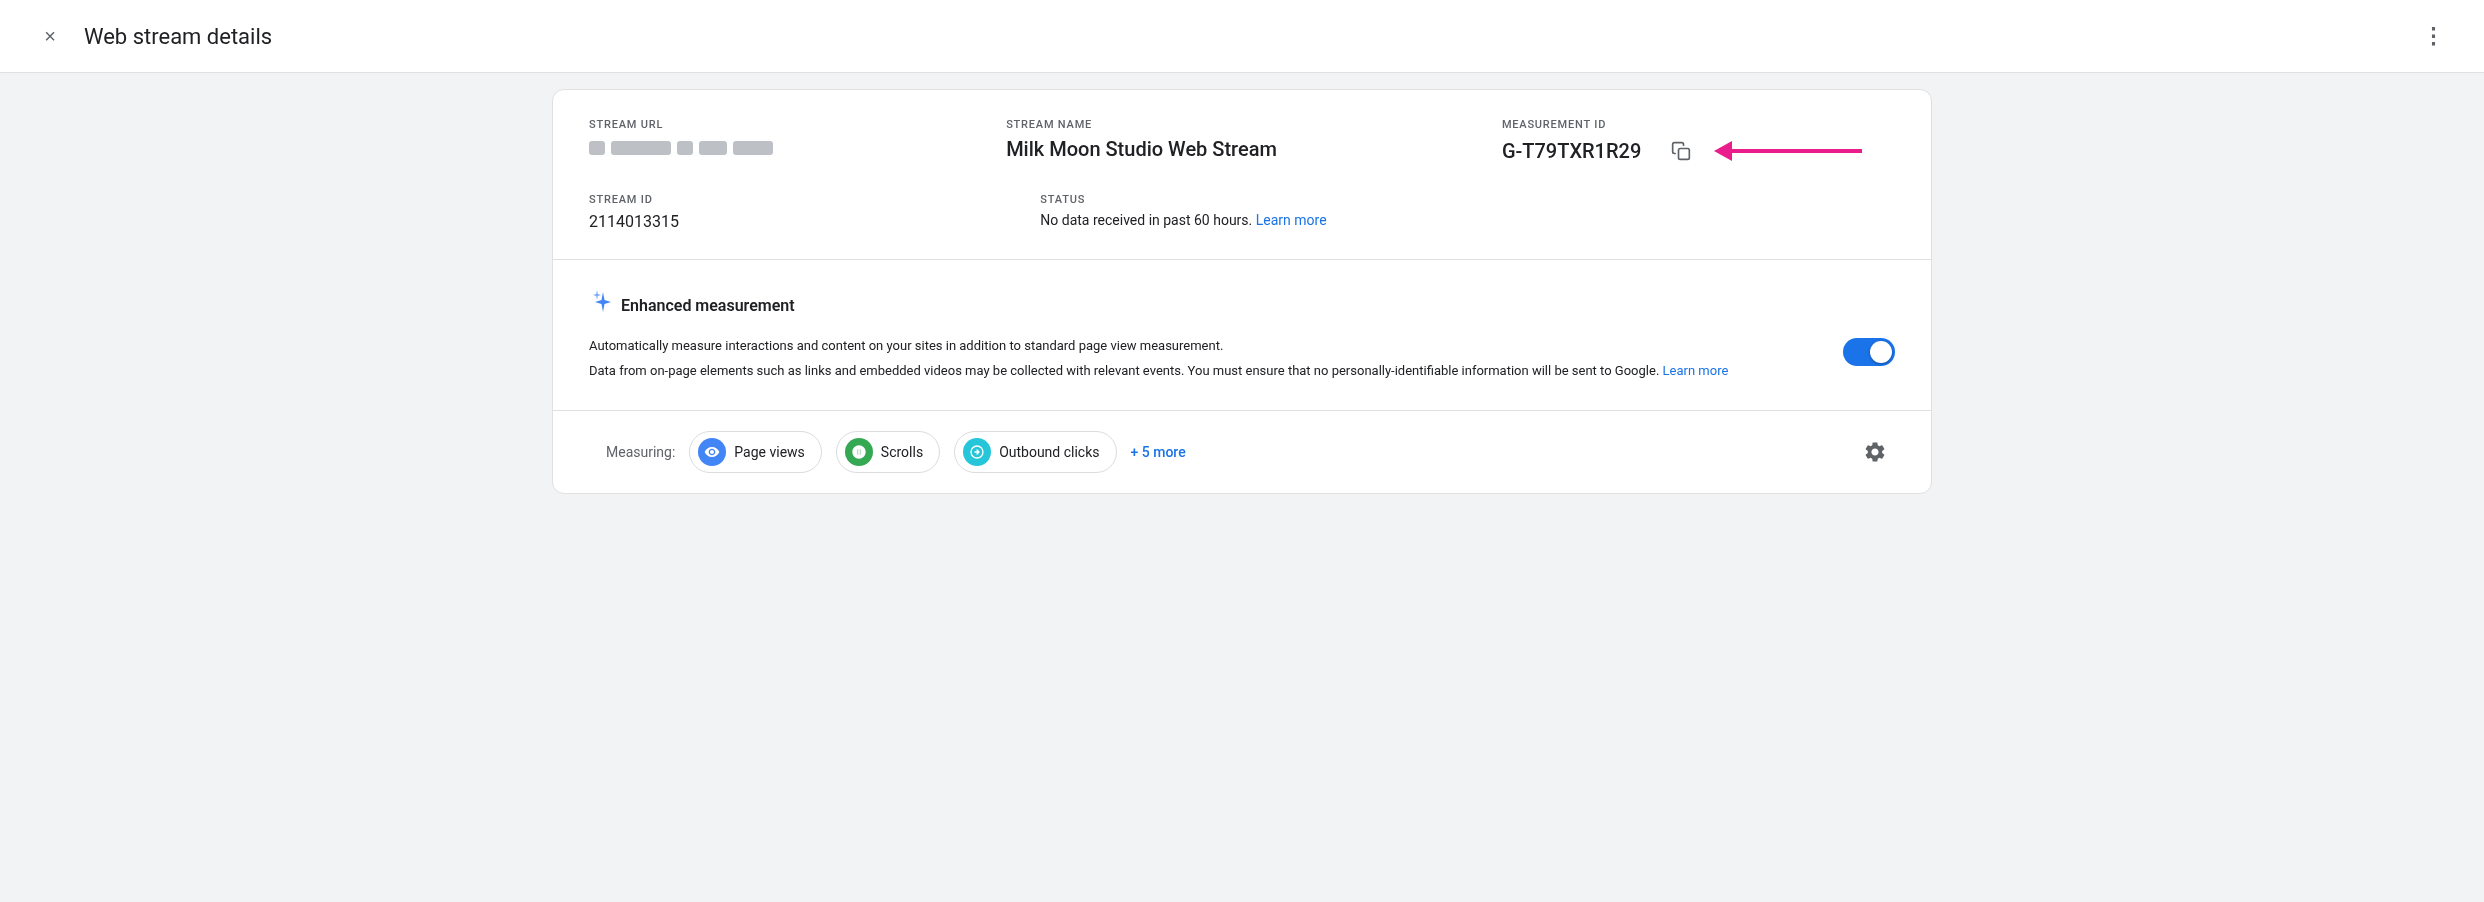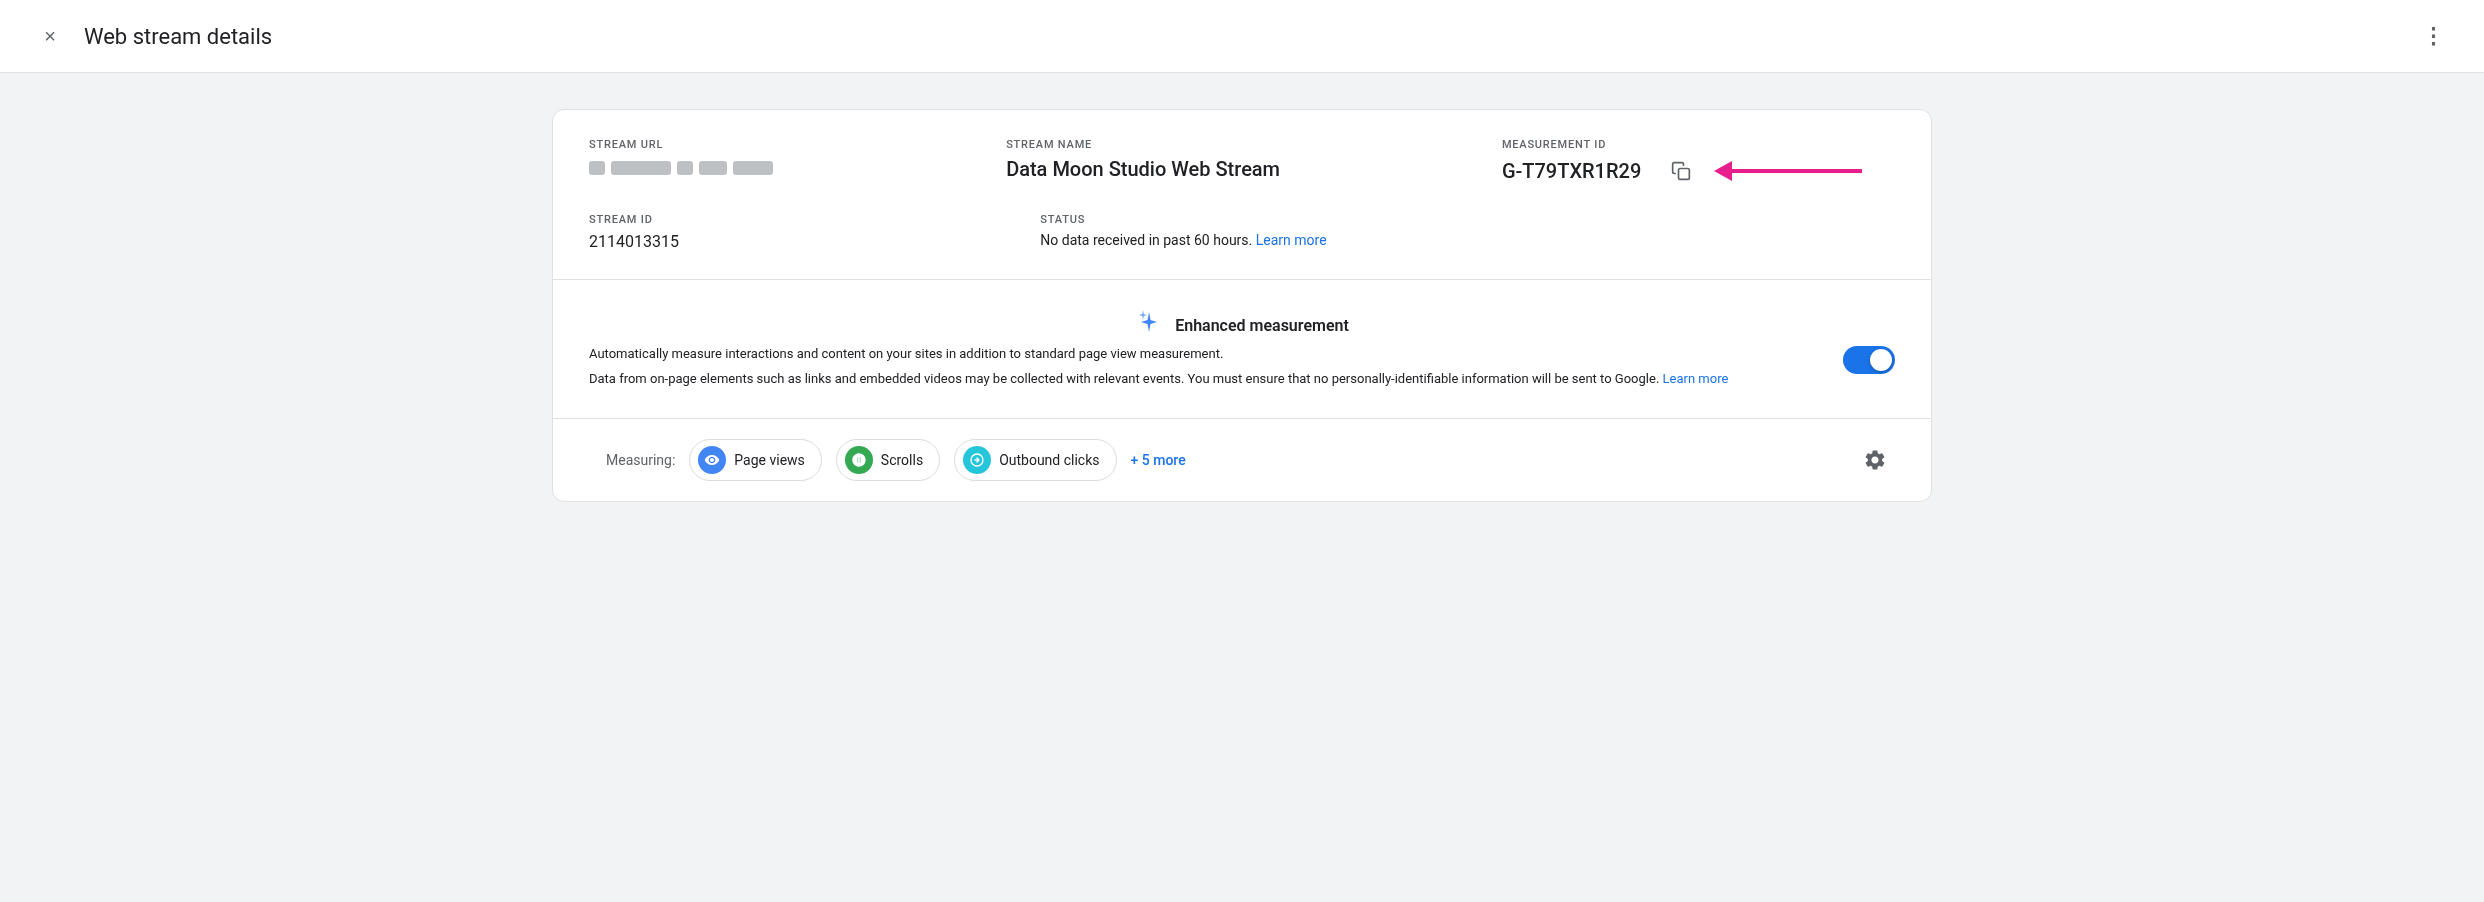--- a/index.html
+++ b/index.html
@@ -53,21 +53,21 @@
       color: #5f6368;
       display: flex;
       align-items: center;
       justify-content: center;
       width: 36px;
       height: 36px;
       border-radius: 50%;
     }
 
     .main-content {
-      padding: 36px 40px;
+      padding: 16px 40px;
     }
 
     .card {
       background: #fff;
       border-radius: 12px;
       border: 1px solid #e0e0e0;
       overflow: hidden;
       max-width: 1380px;
       margin: 0 auto;
     }
@@ -153,23 +153,22 @@
     .learn-more-link {
       color: #1a73e8;
       text-decoration: none;
       cursor: pointer;
     }
 
     
     .enhanced-header {
       display: flex;
       align-items: center;
-      gap: 12px;
-      margin-bottom: 2px;
-      justify-content: center;
+      gap: 4px;
+      margin-bottom: 14px;
     }
 
     .sparkle-icon {
       color: #4285f4;
       font-size: 24px;
     }
 
     .enhanced-title {
       font-size: 16px;
       font-weight: 600;
@@ -336,21 +335,21 @@
             <div class="blur-block" style="width:16px;"></div>
             <div class="blur-block" style="width:60px;"></div>
             <div class="blur-block" style="width:16px;"></div>
             <div class="blur-block" style="width:28px;"></div>
             <div class="blur-block" style="width:40px;"></div>
           </div>
         </div>
 
         <div class="info-block">
           <span class="info-label">STREAM NAME</span>
-          <span class="info-value-large">Data Moon Studio Web Stream</span>
+          <span class="info-value-large">Milk Moon Studio Web Stream</span>
         </div>
 
         <div class="info-block">
           <span class="info-label">MEASUREMENT ID</span>
           <div style="display:flex; align-items:center; gap:26px; position:relative;">
             <span class="info-value-large">G-T79TXR1R29</span>
             <button class="copy-icon-btn" title="Copy">
               <svg width="20" height="20" viewBox="0 0 24 24" fill="none" stroke="#5f6368" stroke-width="2" stroke-linecap="round" stroke-linejoin="round">
                 <rect x="9" y="9" width="13" height="13" rx="2" ry="2"></rect>
                 <path d="M5 15H4a2 2 0 0 1-2-2V4a2 2 0 0 1 2-2h9a2 2 0 0 1 2 2v1"></path>

